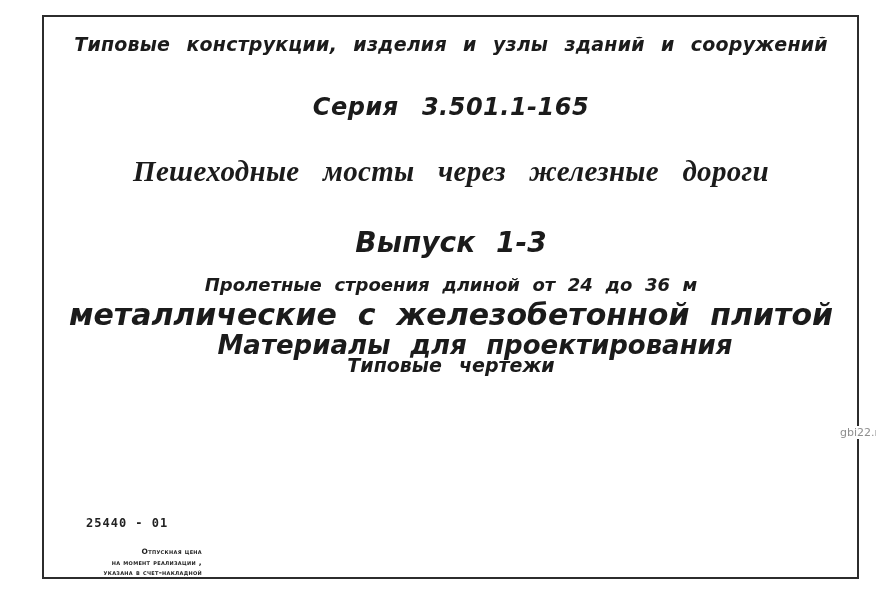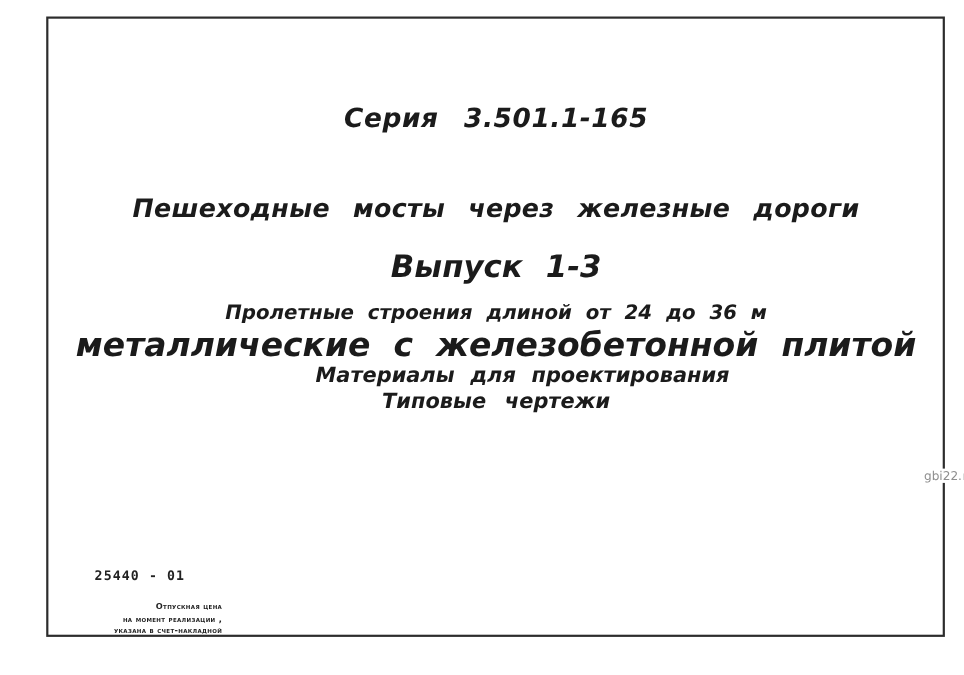--- a/index.html
+++ b/index.html
@@ -26,25 +26,25 @@
     left: 42px;
     width: 818px;
     text-align: center;
     font-style: italic;
     font-weight: bold;
     white-space: nowrap;
     color: #1b1b1b;
   }
   .header-line   { top: 33px;  font-size: 19px; word-spacing: 0.50em; letter-spacing: 0.2px; }
   .series-line   { top: 93px;  font-size: 24px; word-spacing: 0.60em; letter-spacing: 0.5px; }
-  .title-line    { top: 177px; font-size: 23px; word-spacing: 0.55em; letter-spacing: 0.3px; }
+  .title-line    { top: 155px; font-size: 29px; word-spacing: 0.55em; letter-spacing: 0.3px; font-family: Liberation Serif, serif; }
   .issue-line    { top: 226px; font-size: 28px; word-spacing: 0.40em; }
   .sub1-line     { top: 274px; font-size: 18px; word-spacing: 0.35em; }
   .sub2-line     { top: 297px; font-size: 30px; word-spacing: 0.35em; }
-  .sub3-line     { top: 330px; font-size: 19px; word-spacing: 0.40em; padding-left: 48px; }
+  .sub3-line     { top: 330px; font-size: 26px; word-spacing: 0.40em; padding-left: 48px; }
   .sub4-line     { top: 354px; font-size: 19px; word-spacing: 0.55em; }
   .code-stamp {
     position: absolute;
     left: 86px;
     top: 516px;
     font-family: "DejaVu Sans Mono", monospace;
     font-weight: bold;
     font-size: 12px;
     letter-spacing: 1px;
     color: #222222;
@@ -78,20 +78,21 @@
     z-index: 2;
   }
 </style>
 </head>
 <body>
 
 <div class="scan">
 
   <div class="frame"></div>
 
+  <div class="line header-line">Типовые конструкции, изделия и узлы зданий и сооружений</div>
 
   <div class="line series-line">Серия 3.501.1-165</div>
 
   <div class="line title-line">Пешеходные мосты через железные дороги</div>
 
   <div class="line issue-line">Выпуск 1-3</div>
 
   <div class="line sub1-line">Пролетные строения длиной от 24 до 36 м</div>
 
   <div class="line sub2-line">металлические с железобетонной плитой</div>

